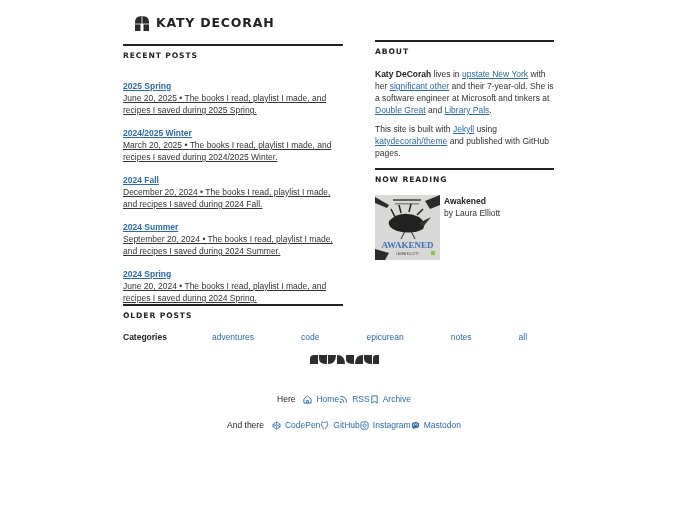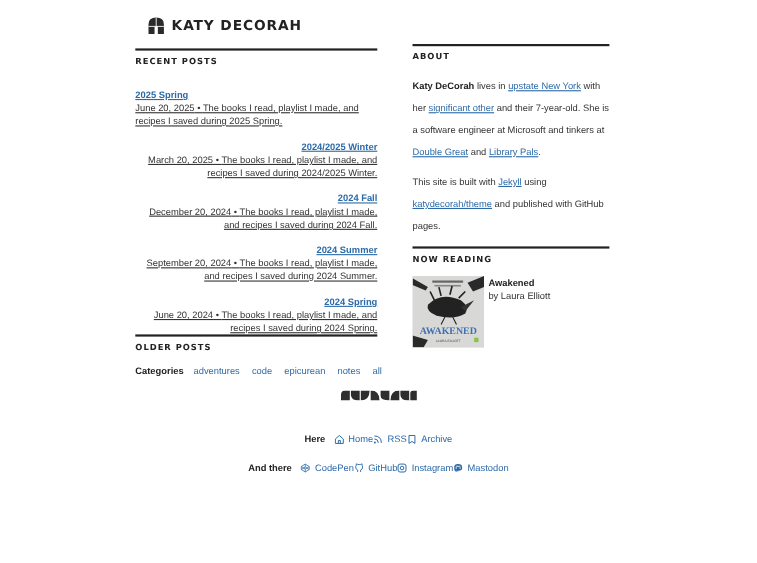--- a/index.html
+++ b/index.html
@@ -13,42 +13,42 @@
   .col-left { position: absolute; left: 123px; top: 44px; width: 220px; }
   .col-right { position: absolute; left: 375px; top: 40px; width: 179px; }
 
   .section-rule { border-top: 2px solid #222; }
   .section-heading { font-family: "DejaVu Sans", sans-serif; font-weight: bold; font-size: 7.6px; letter-spacing: 0.9px; color: #222; margin-top: 4px; height: 12px; line-height: 12px; }
 
   .post { margin-top: 0; }
   .post-title { font-weight: bold; font-size: 8.5px; color: #2c6aa8; text-decoration: underline; display: block; line-height: 12px; }
   .post-desc { font-size: 8.5px; line-height: 12px; color: #333; text-decoration: underline; }
   .posts { margin-top: 18px; }
-  .posts .post + .post { margin-top: 11px; text-align: right; }
+  .posts .post + .post { margin-top: 11px; }
 
   .older { margin-top: 0; }
-  .categories { margin-top: 9px; display: flex; align-items: center; font-size: 8.5px; }
+  .categories { margin-top: 9px; display: flex; align-items: center; font-size: 8.5px; gap: 36px; }
   .cat-label { font-weight: bold; color: #222; margin-right: 9px; }
   .cat-link { color: #2c6aa8; text-decoration: none; margin-right: 11px; }
 
-  .about-text { margin-top: 10px; font-size: 8.5px; line-height: 20px; color: #333; }
+  .about-text { margin-top: 10px; font-size: 8.5px; line-height: 12px; color: #333; }
   .about-text p + p { margin-top: 7px; }
   .about-text b { color: #222; }
 
   .now-reading { margin-top: 9px; }
   .book { display: flex; margin-top: 9px; }
   .cover { width: 65px; height: 65px; background: #dcdcdc; position: relative; overflow: hidden; }
   .book-info { margin-left: 4px; margin-top: 0px; }
   .book-title { font-weight: bold; color: #222; font-size: 8.5px; line-height: 12px; }
   .book-author { color: #333; font-size: 8.5px; line-height: 12px; }
 
   .footer-mark { position: absolute; left: 310px; top: 355px; width: 69px; height: 9px; }
 
   .footer-row { position: absolute; left: 0; width: 688px; display: flex; justify-content: center; align-items: center; font-size: 8.5px; }
-  .footer-row .lbl { font-weight: bold; color: #222; margin-right: 8px; }
+  .footer-row .lbl { font-weight: normal; color: #222; margin-right: 8px; }
   .footer-row .flink { display: flex; align-items: center; color: #2c6aa8; text-decoration: none; }
   .footer-row .flink:last-child { margin-right: 0; }
   .footer-row .ficon { width: 9px; height: 9px; margin-right: 4px; }
   .row-here { top: 393px; }
   .row-there { top: 419px; }
 </style>
 </head>
 <body>
 
 <div class="header">

